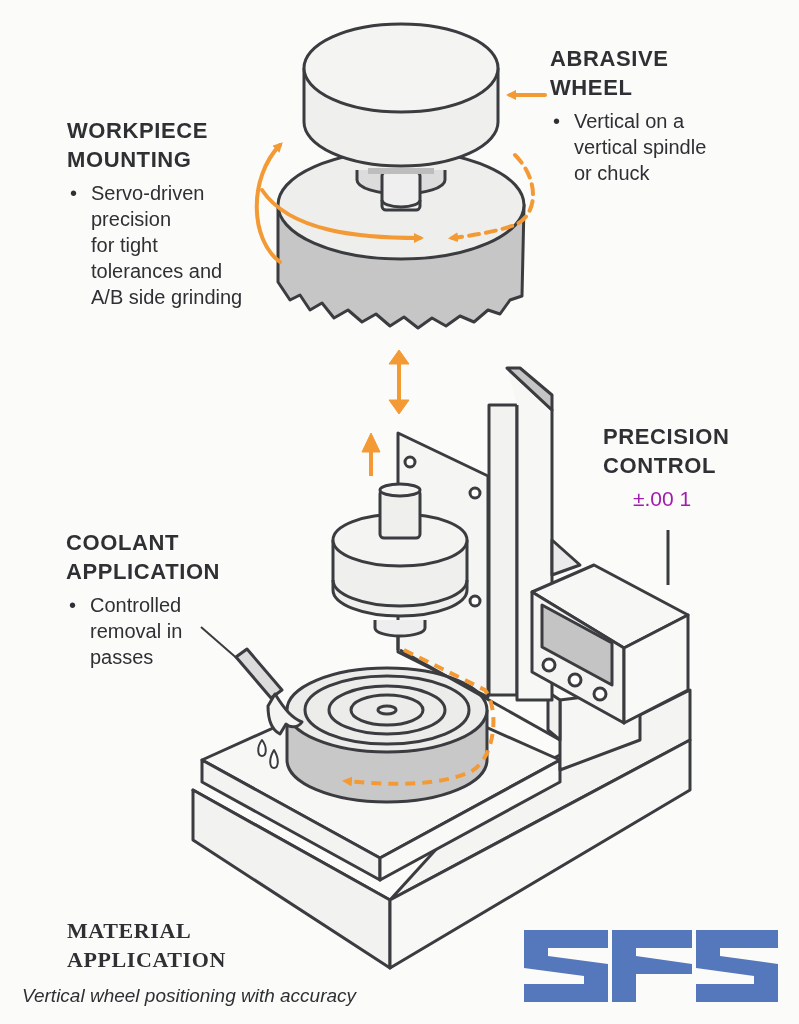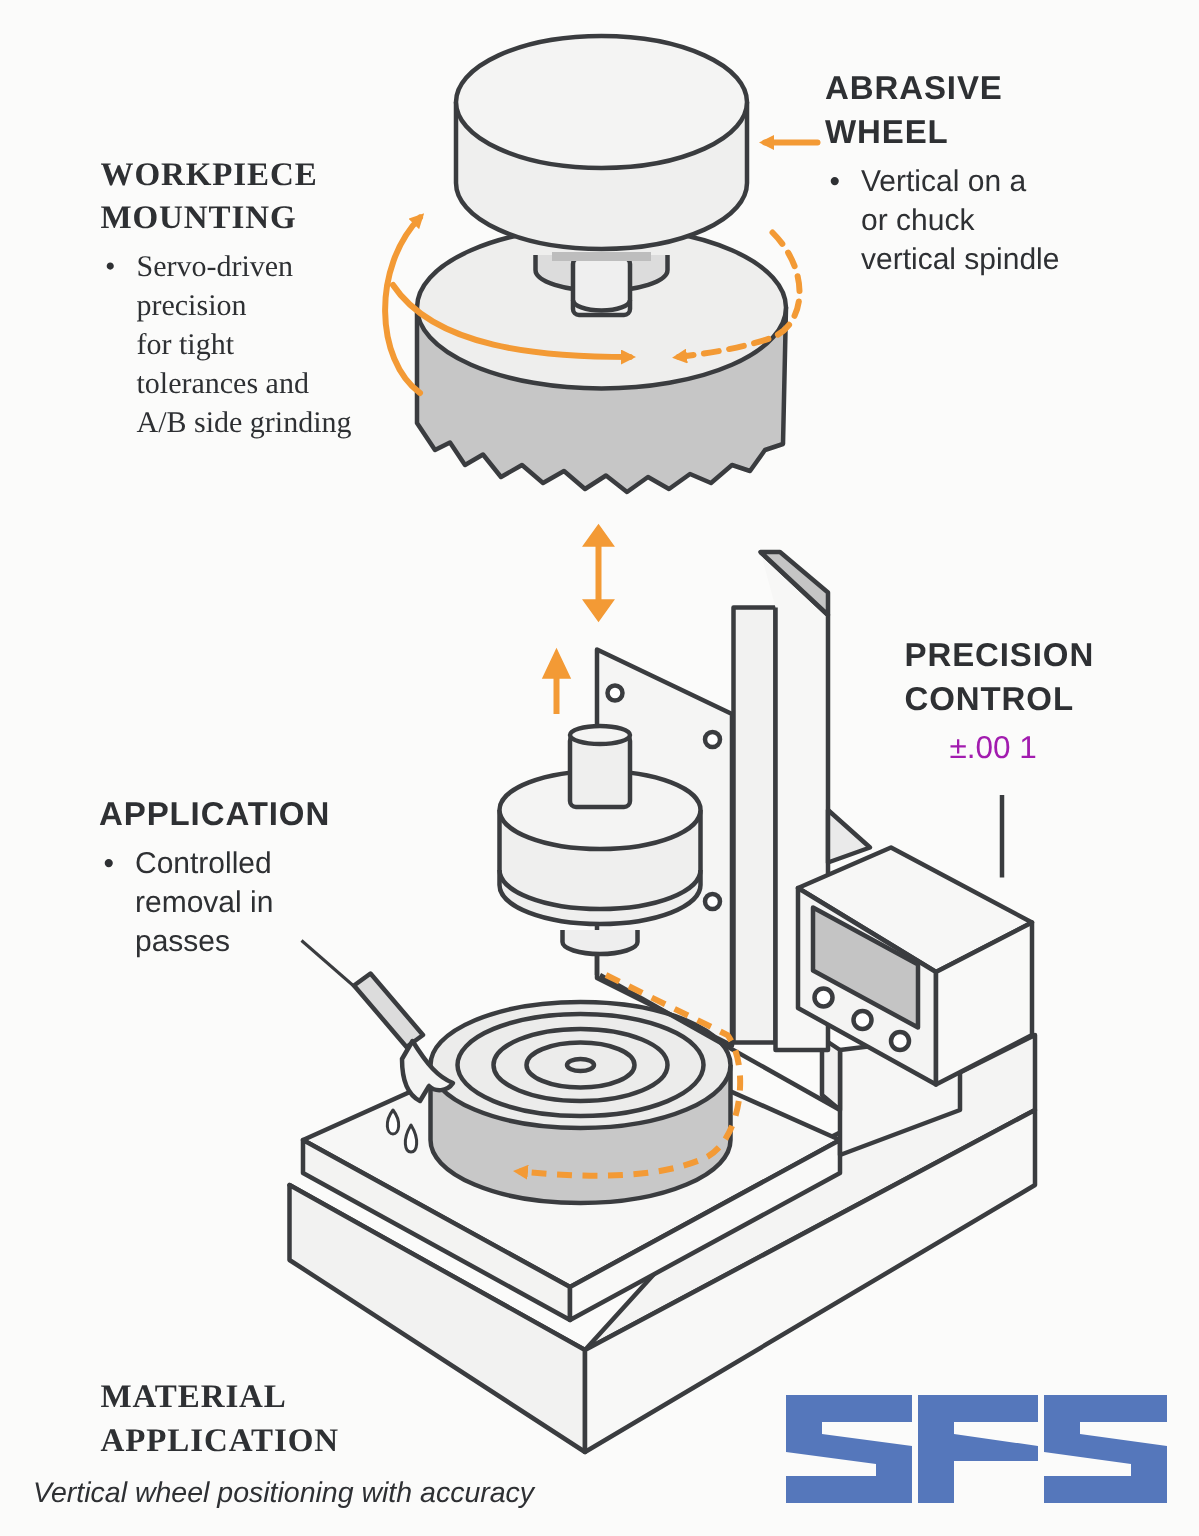--- a/index.html
+++ b/index.html
@@ -125,45 +125,46 @@
       <circle cx="600" cy="694" r="6" fill="#fff"></circle>
     </g>
   </svg>
 
   <div class="label" style="left:550px; top:44px;">
     <p class="heading">ABRASIVE</p>
     <p class="heading">WHEEL</p>
     <div class="bullet">
       <span class="dot">•</span>
       <div>Vertical on a</div>
+      <div>vertical spindle</div>
       <div>or chuck</div>
-      <div>vertical spindle</div>
     </div>
   </div>
 
-  <div class="label" style="left:67px; top:101px;font-family:Liberation Serif, serif;">
+  <div class="label" style="left:67px; top:116px;">
     <p class="heading">WORKPIECE</p>
     <p class="heading">MOUNTING</p>
     <div class="bullet">
       <span class="dot">•</span>
       <div>Servo-driven</div>
       <div>precision</div>
       <div>for tight</div>
       <div>tolerances and</div>
       <div>A/B side grinding</div>
     </div>
   </div>
 
   <div class="label" style="left:603px; top:422px;">
     <p class="heading">PRECISION</p>
     <p class="heading">CONTROL</p>
     <div class="tol">±.00 1</div>
   </div>
 
   <div class="label" style="left:66px; top:528px;">
+    <p class="heading">COOLANT</p>
     <p class="heading">APPLICATION</p>
     <div class="bullet">
       <span class="dot">•</span>
       <div>Controlled</div>
       <div>removal in</div>
       <div>passes</div>
     </div>
   </div>
 
   <div class="label" style="left:67px; top:916px;font-family:Liberation Serif, serif;">

